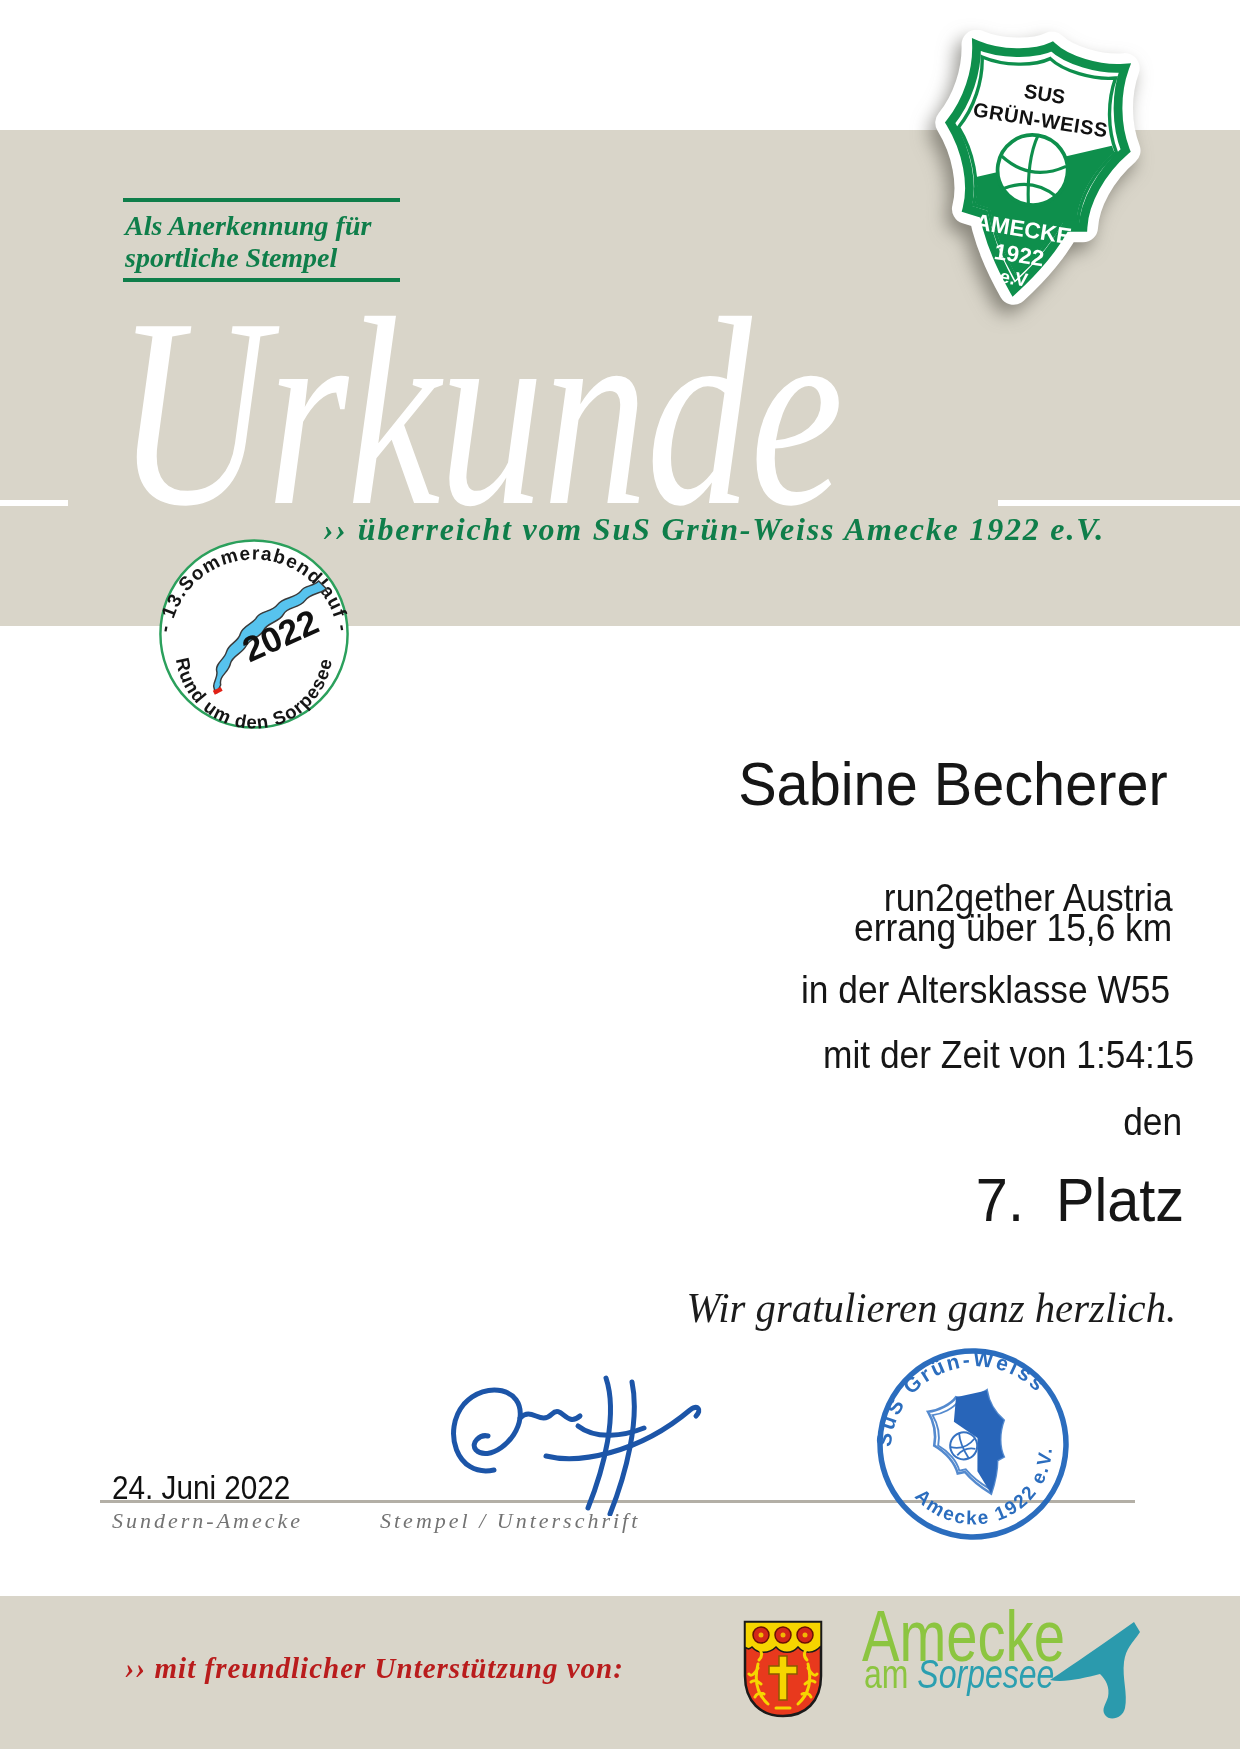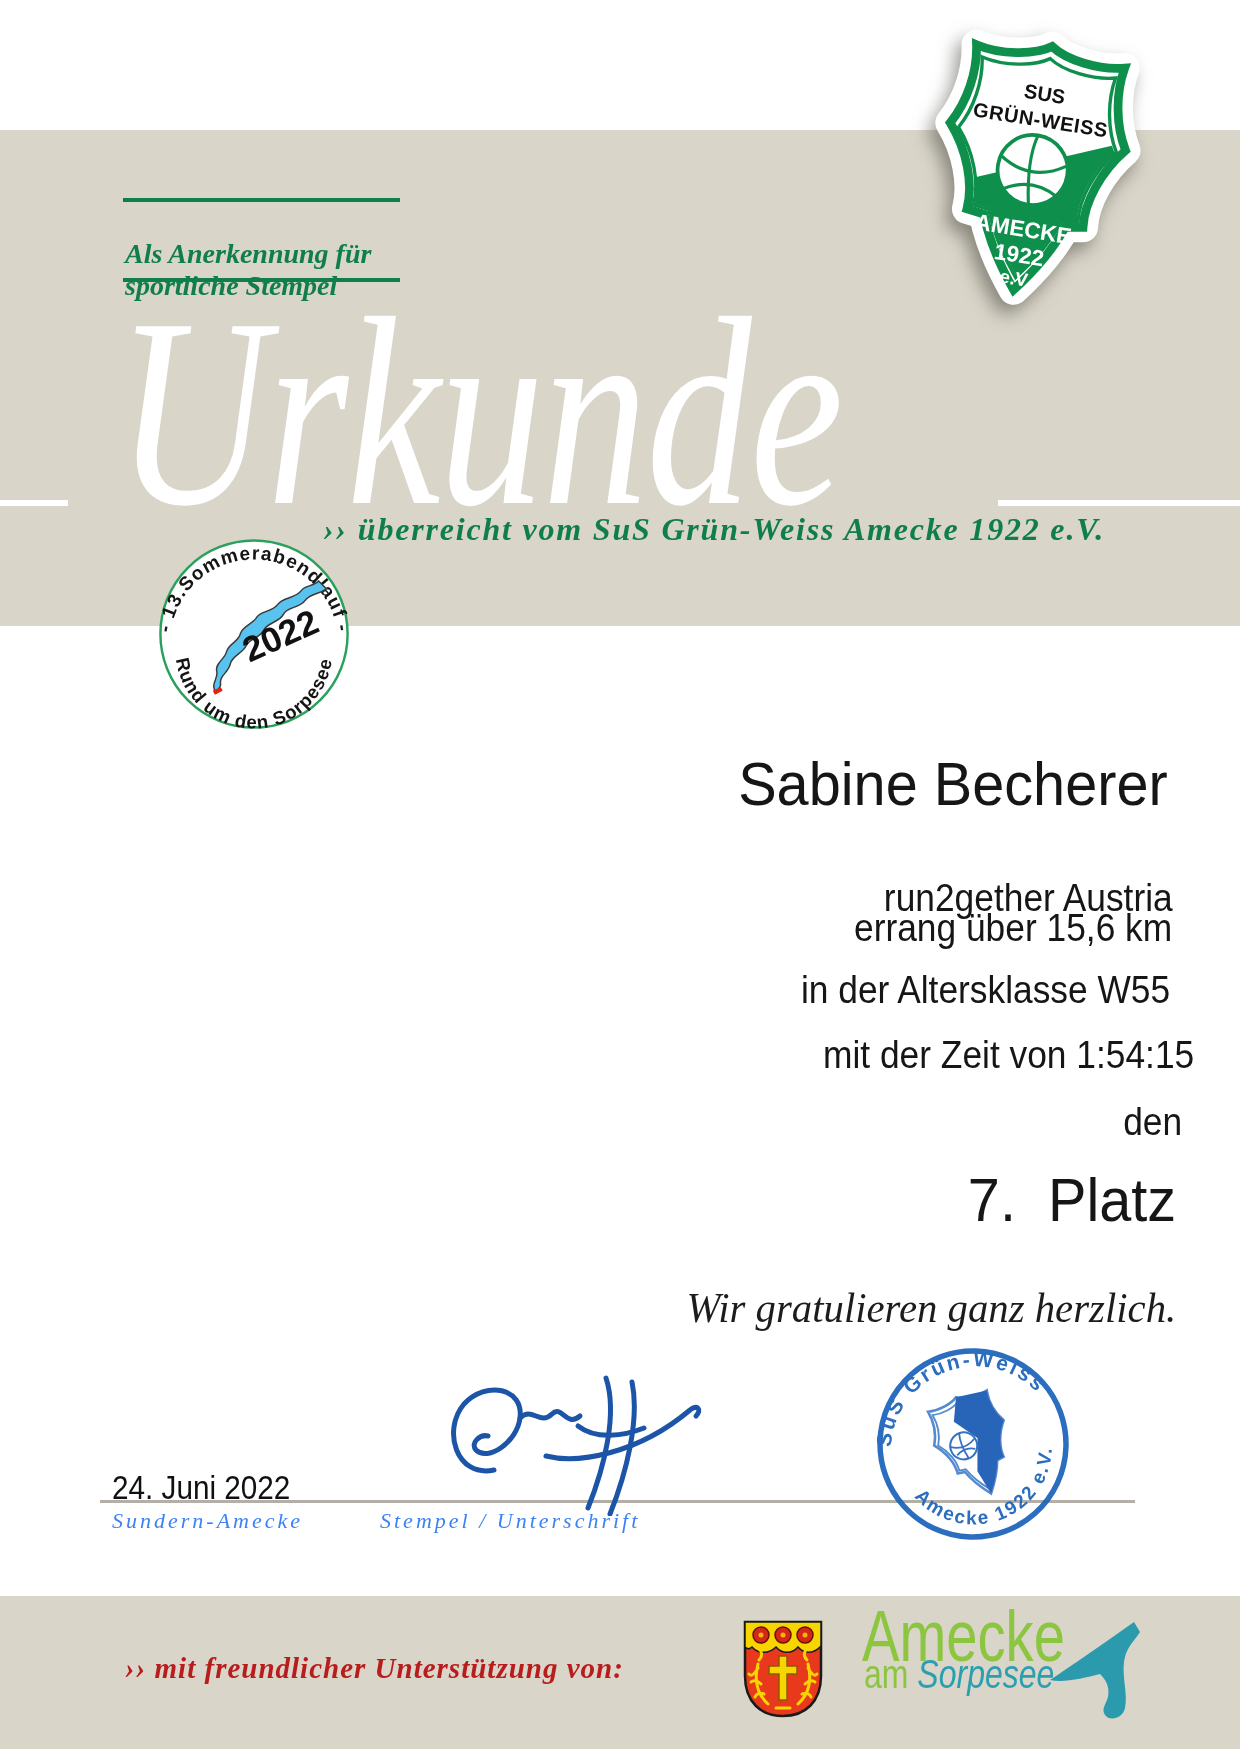--- a/index.html
+++ b/index.html
@@ -5,49 +5,49 @@
   html,body{margin:0;padding:0;background:#888;}
   .page{position:relative;width:1240px;height:1749px;background:#fff;overflow:hidden;
         font-family:"Liberation Sans",sans-serif;margin:0 auto;}
   .band{position:absolute;left:0;width:1240px;background:#d9d5c9;}
   .band-top{top:130px;height:496px;}
   .band-bottom{top:1596px;height:153px;}
 
   .motto-rule{position:absolute;left:123px;width:277px;height:4px;background:#0f7e4a;}
   .rule-1{top:198px;} .rule-2{top:278px;}
   .motto{position:absolute;left:125px;top:210px;font-family:"Liberation Serif",serif;
-         font-style:italic;font-weight:600;font-size:28px;line-height:32px;color:#0f7e4a;margin-top:28px;}
+         font-style:italic;font-weight:600;font-size:28px;line-height:32px;color:#0f7e4a;}
 
   .title{position:absolute;left:116px;top:277px;color:#fff;line-height:1;
          font-family:"Liberation Serif",serif;font-style:italic;font-size:270px;
          letter-spacing:-2px;transform:scaleX(.78);transform-origin:left top;white-space:pre;}
   .basebar{position:absolute;top:500px;height:6px;background:#fff;}
   .basebar-left{left:0;width:68px;}
   .basebar-right{left:998px;width:242px;}
   .presented{position:absolute;right:135px;top:511px;color:#0f7e4a;
              font-family:"Liberation Serif",serif;font-style:italic;font-weight:600;
              font-size:32px;letter-spacing:1.8px;white-space:pre;}
 
   .cline{position:absolute;left:0;width:1184px;text-align:right;color:#161616;line-height:1;}
   .cline>span{display:inline-block;transform:scaleX(.93);transform-origin:center;white-space:pre;}
   .l-name{top:753px;font-size:62px;}
   .l-team{top:843px;font-size:38px;margin-top:36px;}
   .l-dist{top:909px;font-size:38px;}
   .l-age{top:971px;font-size:38px;}
   .l-time{top:1036px;font-size:38px;margin-left:24px;}
   .l-den{top:1103px;font-size:38px;}
-  .l-rank{top:1169px;font-size:62px;}
+  .l-rank{top:1169px;font-size:62px;padding-left:8px;}
   .l-congrats{top:1287px;font-size:42px;font-family:"Liberation Serif",serif;font-style:italic;color:#1c1c1c;}
   .l-congrats>span{transform:scaleX(.97);}
 
   .date{position:absolute;left:112px;top:1469px;font-size:33px;color:#101010;
         transform:scaleX(.9);transform-origin:left top;white-space:pre;z-index:3;}
   .sig-line{position:absolute;left:100px;top:1500px;width:1035px;height:3px;background:#b3afa6;z-index:1;}
   .sublabel{position:absolute;top:1508px;font-family:"Liberation Serif",serif;font-style:italic;
-            font-size:22px;letter-spacing:3px;color:#3b82f6;z-index:3;white-space:pre;}
+            font-size:22px;letter-spacing:3px;color:#737373;z-index:3;white-space:pre;}
   .place{left:112px;}
   .stempel{left:380px;width:350px;text-align:left;}
 
   .svg-abs{position:absolute;}
   #club-logo{left:908px;top:30px;width:250px;height:275px;z-index:4;
              filter:drop-shadow(-6px 9px 9px rgba(70,68,58,.55));}
   #event-stamp{left:156px;top:536px;width:196px;height:196px;z-index:4;}
   #club-stamp{left:873px;top:1344px;width:200px;height:200px;z-index:4;}
   #signature{left:428px;top:1366px;width:300px;height:150px;z-index:5;}
   #coat-of-arms{left:742px;top:1618px;width:82px;height:102px;z-index:4;}

